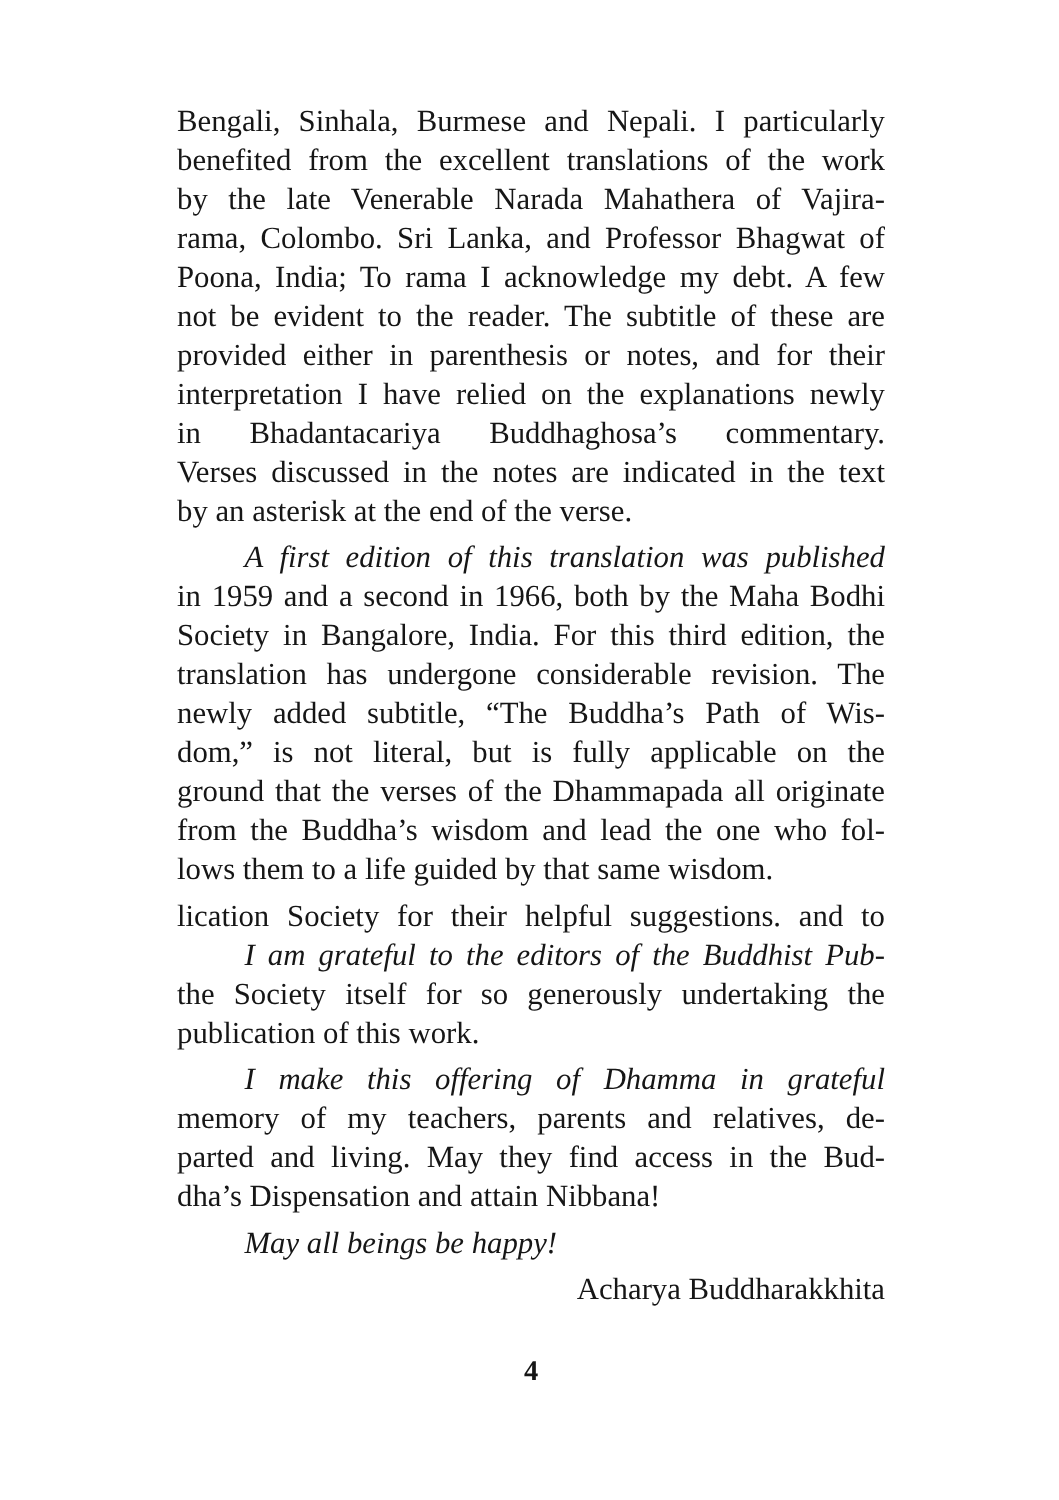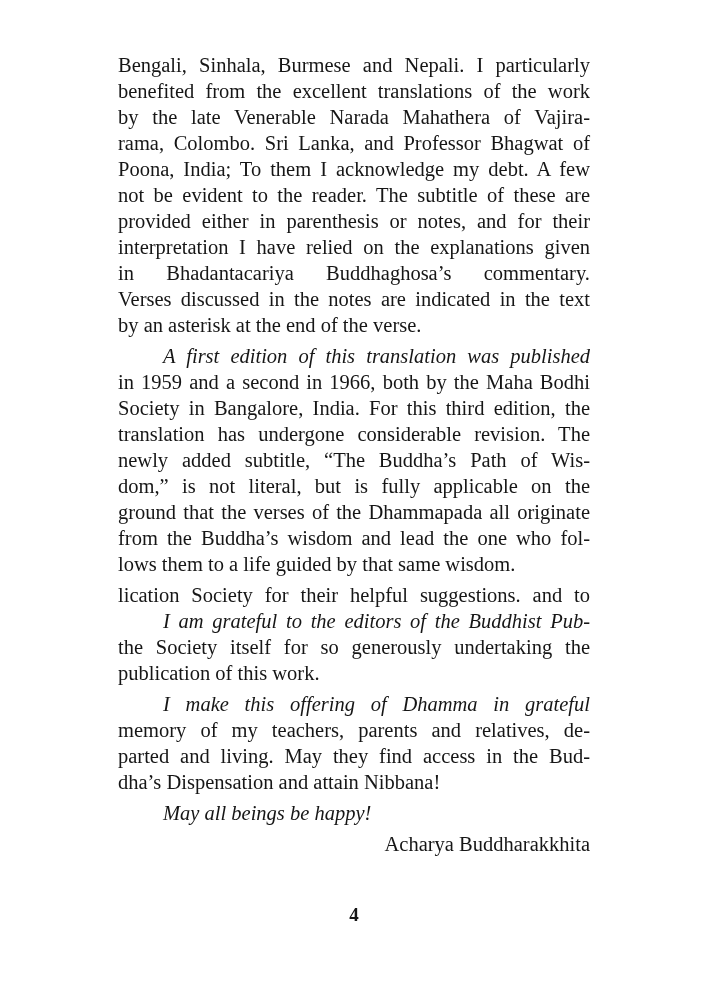--- a/index.html
+++ b/index.html
@@ -14,21 +14,21 @@
     width: 706px;
     height: 1000px;
     background: #ffffff;
     font-family: "Liberation Serif", "DejaVu Serif", serif;
     color: #161616;
     overflow: hidden;
   }
   .text-block {
     position: absolute;
     left: 118px;
-    top: 52px;
+    top: 68px;
     width: 472px;
     font-size: 20.5px;
     line-height: 26px;
   }
   .para {
     margin: 0 0 5px 0;
   }
   .line {
     text-align: justify;
     text-align-last: justify;
@@ -62,24 +62,24 @@
 <body>
 
 <div class="book-page" style="background: rgb(255, 255, 255); color: rgb(22, 22, 22);">
   <div class="text-block">
     <div class="paragraphs">
         <div class="para">
           <div class="line">Bengali, Sinhala, Burmese and Nepali. I particularly</div>
           <div class="line">benefited from the excellent translations of the work</div>
           <div class="line">by the late Venerable Narada Mahathera of Vajira-</div>
           <div class="line">rama, Colombo. Sri Lanka, and Professor Bhagwat of</div>
-          <div class="line">Poona, India; To them I acknowledge my debt. A few</div>
+          <div class="line">Poona, India; To rama I acknowledge my debt. A few</div>
           <div class="line">not be evident to the reader. The subtitle of these are</div>
           <div class="line">provided either in parenthesis or notes, and for their</div>
-          <div class="line">interpretation I have relied on the explanations given</div>
+          <div class="line">interpretation I have relied on the explanations newly</div>
           <div class="line">in Bhadantacariya Buddhaghosa’s commentary.</div>
           <div class="line">Verses discussed in the notes are indicated in the text</div>
           <div class="line last">by an asterisk at the end of the verse.</div>
         </div>
         <div class="para">
           <div class="line indent">A first edition of this translation was published</div>
           <div class="line">in 1959 and a second in 1966, both by the Maha Bodhi</div>
           <div class="line">Society in Bangalore, India. For this third edition, the</div>
           <div class="line">translation has undergone considerable revision. The</div>
           <div class="line">newly added subtitle, “The Buddha’s Path of Wis-</div>

